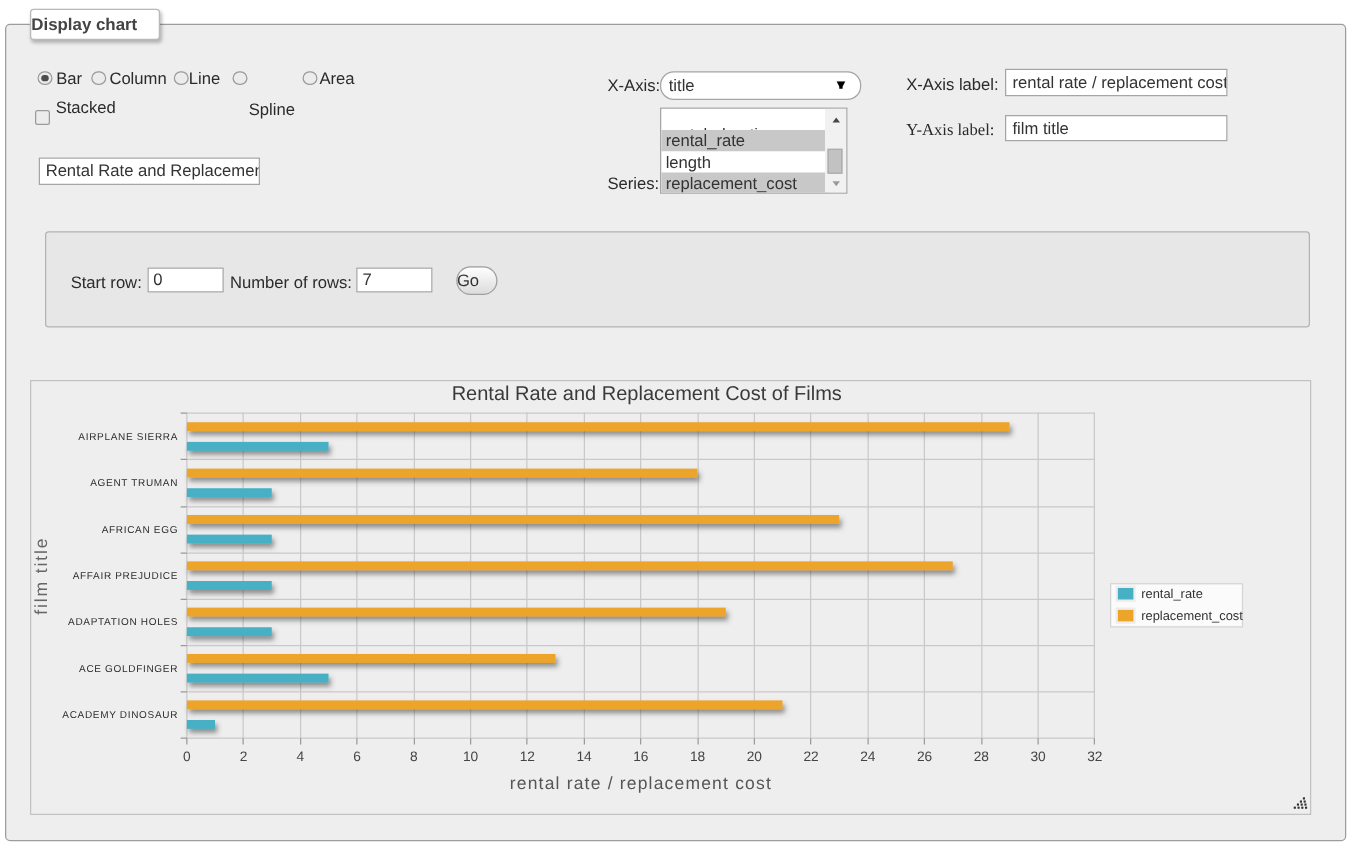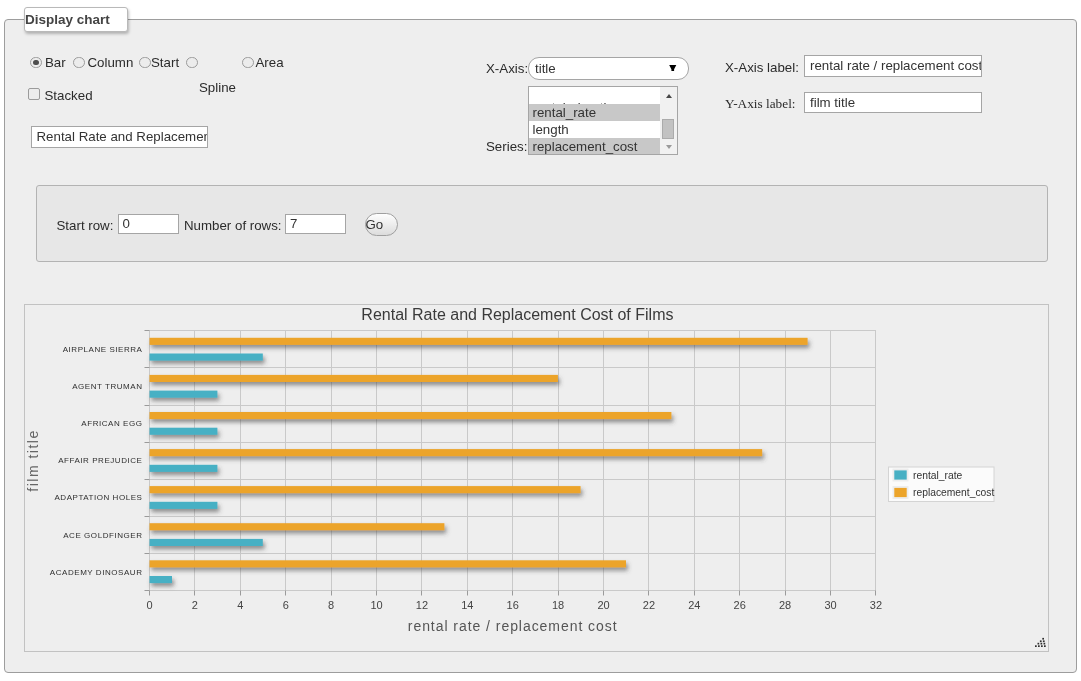--- a/index.html
+++ b/index.html
@@ -15,28 +15,28 @@
 
 <div class="abs" style="left:4px;top:19px;width:1071px;height:652px;border:1px solid #9d9d9d;border-radius:4px;background:#eeeeee;"></div>
 
 <div class="abs" style="left:24px;top:7px;width:102px;height:23px;background:#fff;border:1px solid #b9b9b9;border-radius:3px;box-shadow:1px 2px 3px rgba(0,0,0,0.25);font-size:13.5px;font-weight:bold;color:#444;line-height:23px;text-align:left;">Display chart</div>
 
 <div class="radio on" style="left:30px;top:56.5px;"></div>
 <div class="lbl" style="left:45px;top:55px;">Bar</div>
 <div class="radio" style="left:73px;top:56.5px;"></div>
 <div class="lbl" style="left:87.5px;top:55px;">Column</div>
 <div class="radio" style="left:139px;top:56.5px;"></div>
-<div class="lbl" style="left:151px;top:55px;">Start</div>
+<div class="lbl" style="left:151px;top:55px;">Line</div>
 <div class="radio" style="left:186px;top:56.5px;"></div>
 <div class="lbl" style="left:199px;top:55px;margin-top:25px;">Spline</div>
 <div class="radio" style="left:242px;top:56.5px;"></div>
 <div class="lbl" style="left:255.5px;top:55px;">Area</div>
 
 <div class="abs" style="left:28px;top:88px;width:9.5px;height:9.5px;border:1px solid #9b9b9b;border-radius:2px;background:#ececec;"></div>
-<div class="lbl" style="left:44.5px;top:88px;">Stacked</div>
+<div class="lbl" style="left:44.5px;top:78px;">Stacked</div>
 
 <div class="inp" style="left:30.5px;top:125.5px;width:170px;height:20.5px;line-height:20.5px;padding-left:5px;">Rental Rate and Replacement Cost of Films</div>
 
 <div class="lbl" style="left:486px;top:61px;">X-Axis:</div>
 <div class="inp" style="left:528px;top:57px;width:152.5px;height:21px;line-height:21px;padding-left:6px;border-radius:11px;">title</div>
 <svg class="abs" style="left:669px;top:65px" width="8" height="7" viewBox="0 0 8 7">
     <polygon points="0.2,0 7.3,0 5.1,4.2 5.1,6 2.4,6 2.4,4.2" fill="#000"></polygon>
   </svg>
 
 <div class="lbl" style="left:725px;top:60px;">X-Axis label:</div>

